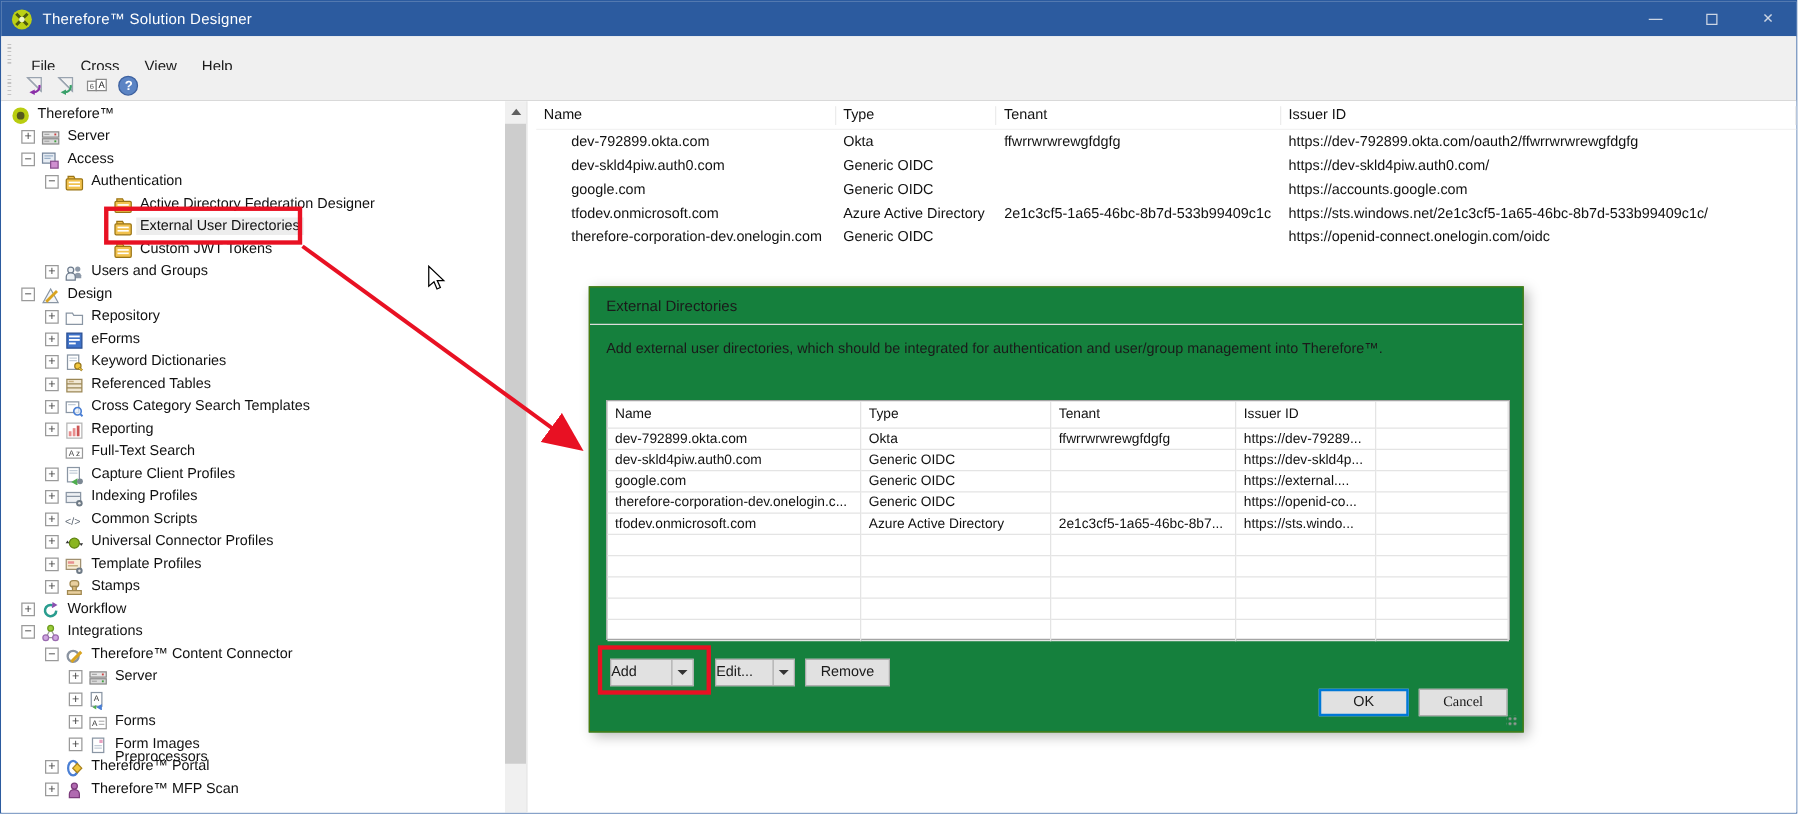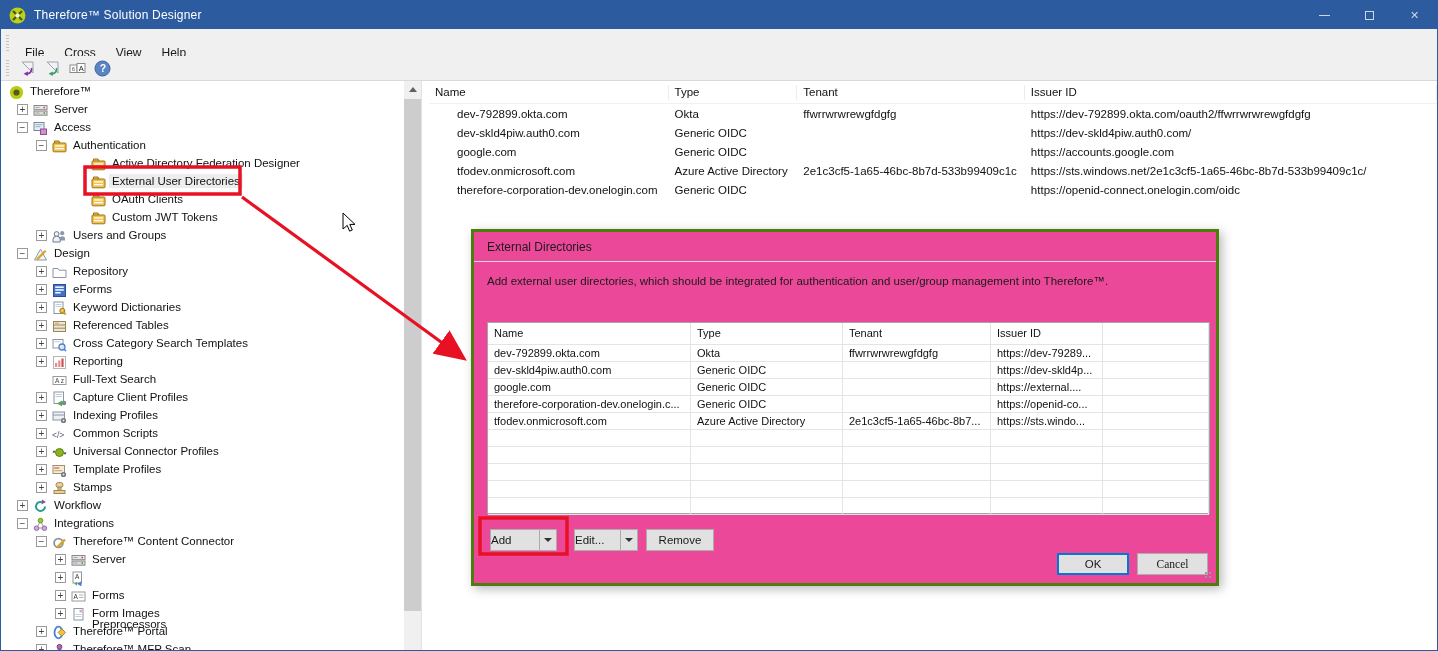--- a/index.html
+++ b/index.html
@@ -43,22 +43,22 @@
   .vs-thumb { position:absolute; left:0; top:18px; width:17px; height:512px; background:#cdcdcd; }
 
   .rightpanel { position:absolute; left:420px; top:0; right:0; bottom:0; background:#fff; border-left:1px solid #e2e2e2; }
   .mt-head { display:flex; height:23px; align-items:center; border-bottom:1px solid #f2f2f2; }
   .mt-head .c { font-size:11.5px; color:#111; padding-left:6px; border-right:1px solid #ececec; height:15px; line-height:15px; }
   .mt-row { display:flex; height:19px; align-items:center; }
   .mt-row .c { font-size:11.5px; color:#111; padding-left:6px; white-space:nowrap; overflow:hidden; }
   .mt-row .c.name { padding-left:28px; }
 
   
-  .dialog { position:absolute; left:470px; top:228px; width:748px; height:357px; background:#ec4899;
-            border:3px solid #4d7c0f; box-shadow:3px 3px 10px rgba(0,0,0,.28); z-index:5; }
+  .dialog { position:absolute; left:470px; top:228px; width:748px; height:357px; background:#15803d;
+            border:1px solid #4d7c0f; box-shadow:3px 3px 10px rgba(0,0,0,.28); z-index:5; }
   .dlg-cap { height:30px; line-height:30px; padding-left:13px; font-size:12px; color:#1a1a1a; border-bottom:1px solid #dcdcdc; }
   .dlg-desc { position:absolute; left:13px; top:43px; right:13px; font-size:11.5px; color:#1a1a1a; }
   .dlg-table { position:absolute; left:13px; top:90px; width:723px; height:192px; background:#fff; border:1px solid #a5a5a5; }
   .dt-head { display:flex; height:22px; }
   .dt-head .c { font-size:11px; color:#111; padding:4px 0 0 6px; border-right:1px solid #e4e4e4; border-bottom:1px solid #e4e4e4; }
   .dt-row { display:flex; height:17px; }
   .dt-row .c { font-size:11px; color:#111; padding:2px 0 0 6px; border-right:1px solid #e4e4e4; border-bottom:1px solid #e4e4e4;
                white-space:nowrap; overflow:hidden; }
   .btn { position:absolute; height:22px; background:#e1e1e1; border:1px solid #adadad; font-size:11.5px; color:#1a1a1a;
          display:flex; align-items:center; justify-content:center; }
@@ -197,29 +197,20 @@
           <span class="tlabel" style="left: 108px;">Active Directory Federation Designer</span>
         </div>
         <div class="trow sel">
           <span class="ticon" style="left: 90px;"><svg viewBox="0 0 15 15">
               <path d="M2.5,4 v-2 h4.5 l1,2" fill="#f2c24e" stroke="#9a7414"></path>
               <rect x="1" y="4" width="13" height="8.8" rx="1" fill="#f2c24e" stroke="#9a7414"></rect>
               <rect x="3" y="6.3" width="9" height="1.3" fill="#fff"></rect>
               <rect x="3" y="9" width="9" height="1.3" fill="#fff"></rect>
             </svg></span>
           <span class="tlabel" style="left: 108px;">External User Directories</span>
-        </div>
-        <div class="trow">
-          <span class="ticon" style="left: 90px;"><svg viewBox="0 0 15 15">
-              <path d="M2.5,4 v-2 h4.5 l1,2" fill="#f2c24e" stroke="#9a7414"></path>
-              <rect x="1" y="4" width="13" height="8.8" rx="1" fill="#f2c24e" stroke="#9a7414"></rect>
-              <rect x="3" y="6.3" width="9" height="1.3" fill="#fff"></rect>
-              <rect x="3" y="9" width="9" height="1.3" fill="#fff"></rect>
-            </svg></span>
-          <span class="tlabel" style="left: 108px;">OAuth Clients</span>
         </div>
         <div class="trow">
           <span class="ticon" style="left: 90px;"><svg viewBox="0 0 15 15">
               <path d="M2.5,4 v-2 h4.5 l1,2" fill="#f2c24e" stroke="#9a7414"></path>
               <rect x="1" y="4" width="13" height="8.8" rx="1" fill="#f2c24e" stroke="#9a7414"></rect>
               <rect x="3" y="6.3" width="9" height="1.3" fill="#fff"></rect>
               <rect x="3" y="9" width="9" height="1.3" fill="#fff"></rect>
             </svg></span>
           <span class="tlabel" style="left: 108px;">Custom JWT Tokens</span>
         </div>

